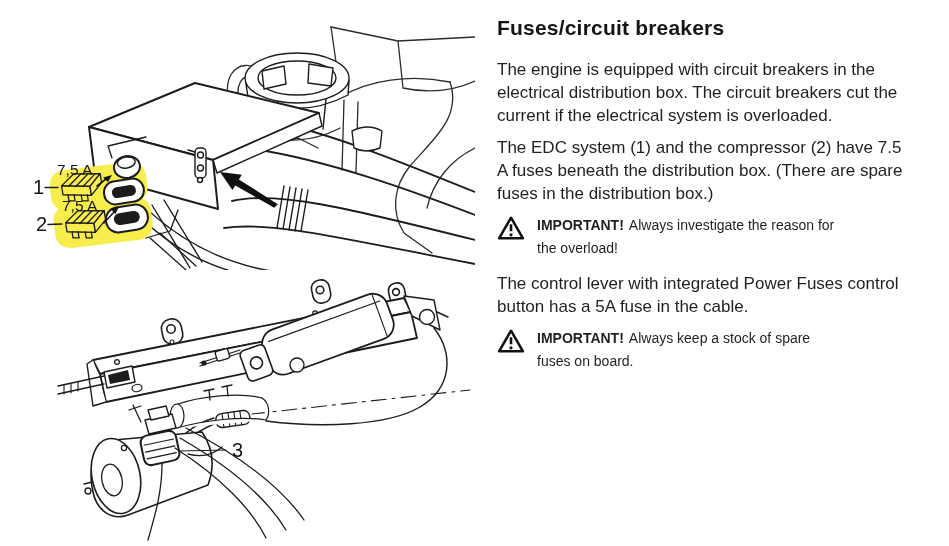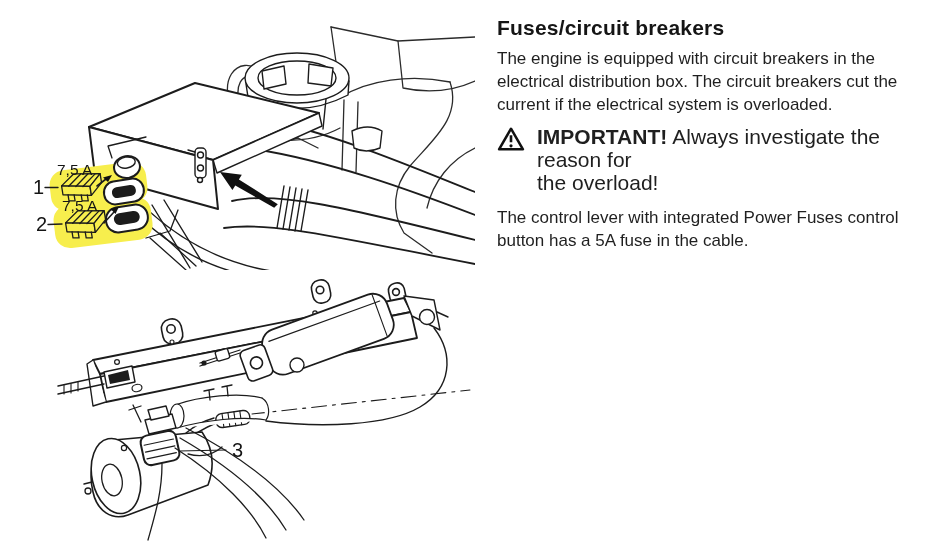--- a/index.html
+++ b/index.html
@@ -4,25 +4,25 @@
 <style>
   html,body{margin:0;padding:0;background:#ffffff;}
   .page{
     position:relative;width:949px;height:546px;background:#ffffff;
     font-family:"Liberation Sans",sans-serif;color:#1c1c1c;overflow:hidden;
   }
   .figure{position:absolute;left:0;}
   #fig-top{top:0;}
   #fig-bottom{top:270px;}
   .text-col{position:absolute;left:497px;top:15px;width:452px;}
-  .title{font-size:21px;line-height:25px;font-weight:700;margin:0 0 7px 0;letter-spacing:.2px;color:#151515;}
+  .title{font-size:21px;line-height:25px;font-weight:700;margin:0 0 18px 0;letter-spacing:.2px;color:#151515;}
   .para{font-size:17px;line-height:23px;margin:0 8px 9px 0;white-space:pre-line;color:#1f1f1f;}
   .note{display:flex;gap:12px;align-items:flex-start;margin:0 0 12px 0;}
   .note .warn{flex:0 0 auto;margin-top:1px;}
-  .note-text{font-size:21px;line-height:23px;margin:0;white-space:pre-line;color:#1f1f1f;}
+  .note-text{font-size:14px;line-height:23px;margin:0;white-space:pre-line;color:#1f1f1f;}
   .note-text strong{margin-right:5px;}
   svg text{font-family:"Liberation Sans",sans-serif;fill:#141414;stroke:none;}
 </style>
 </head>
 <body>
 
 <div class="page">
 
   <svg id="fig-top" class="figure" width="475" height="270" viewBox="0 0 475 270">
     <g stroke="#1c1c1c" fill="none" stroke-width="1.4" stroke-linecap="round" stroke-linejoin="round">
@@ -266,30 +266,42 @@
       </g>
     </g>
   </svg>
 
   <div class="text-col">
     <h1 class="title">Fuses/circuit breakers</h1>
 
     <p class="para">The engine is equipped with circuit breakers in the
 electrical distribution box. The circuit breakers cut the
 current if the electrical system is overloaded.</p>
+    <p class="para">The EDC system (1) and the compressor (2) have 7.5
+A fuses beneath the distribution box. (There are spare
+fuses in the distribution box.)</p>
 
     <div class="note">
       <svg class="warn" width="28" height="26" viewBox="0 0 30 27">
         <path d="M 15,2.5 L 27.8,24.5 L 2.2,24.5 Z" fill="none" stroke="#111" stroke-width="2.7" stroke-linejoin="round"></path>
         <line x1="15" y1="9.5" x2="15" y2="17" stroke="#111" stroke-width="2.8"></line>
         <circle cx="15" cy="20.8" r="1.7" fill="#111"></circle>
       </svg>
       <p class="note-text"><strong>IMPORTANT!</strong><span>Always investigate the reason for
 the overload!</span></p>
     </div>
 
     <p class="para">The control lever with integrated Power Fuses control
 button has a 5A fuse in the cable.</p>
 
+    <div class="note">
+      <svg class="warn" width="28" height="26" viewBox="0 0 30 27">
+        <path d="M 15,2.5 L 27.8,24.5 L 2.2,24.5 Z" fill="none" stroke="#111" stroke-width="2.7" stroke-linejoin="round"></path>
+        <line x1="15" y1="9.5" x2="15" y2="17" stroke="#111" stroke-width="2.8"></line>
+        <circle cx="15" cy="20.8" r="1.7" fill="#111"></circle>
+      </svg>
+      <p class="note-text"><strong>IMPORTANT!</strong><span>Always keep a stock of spare
+fuses on board.</span></p>
+    </div>
 
   </div>
 
 </div>
 
 </body></html>

